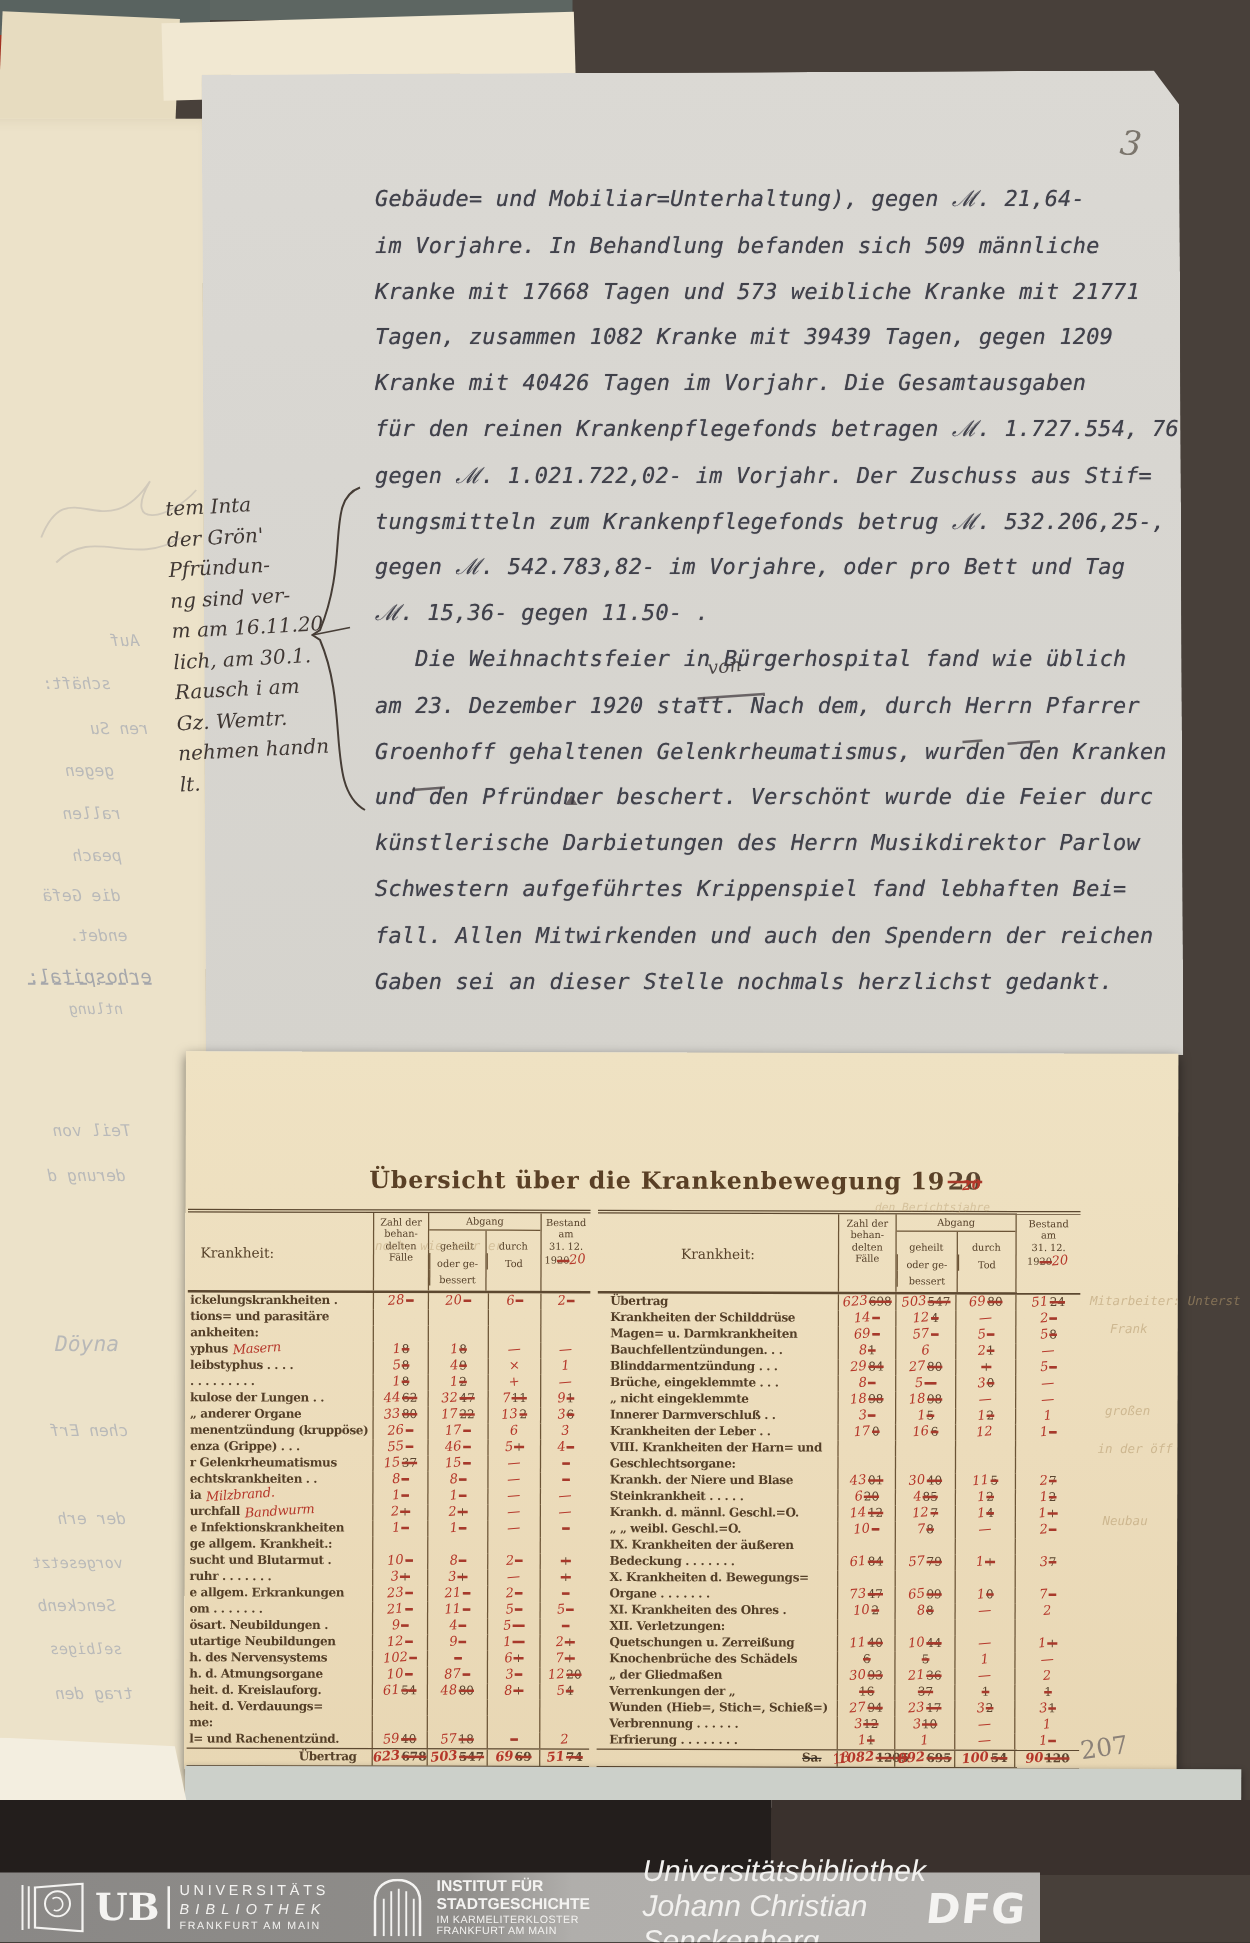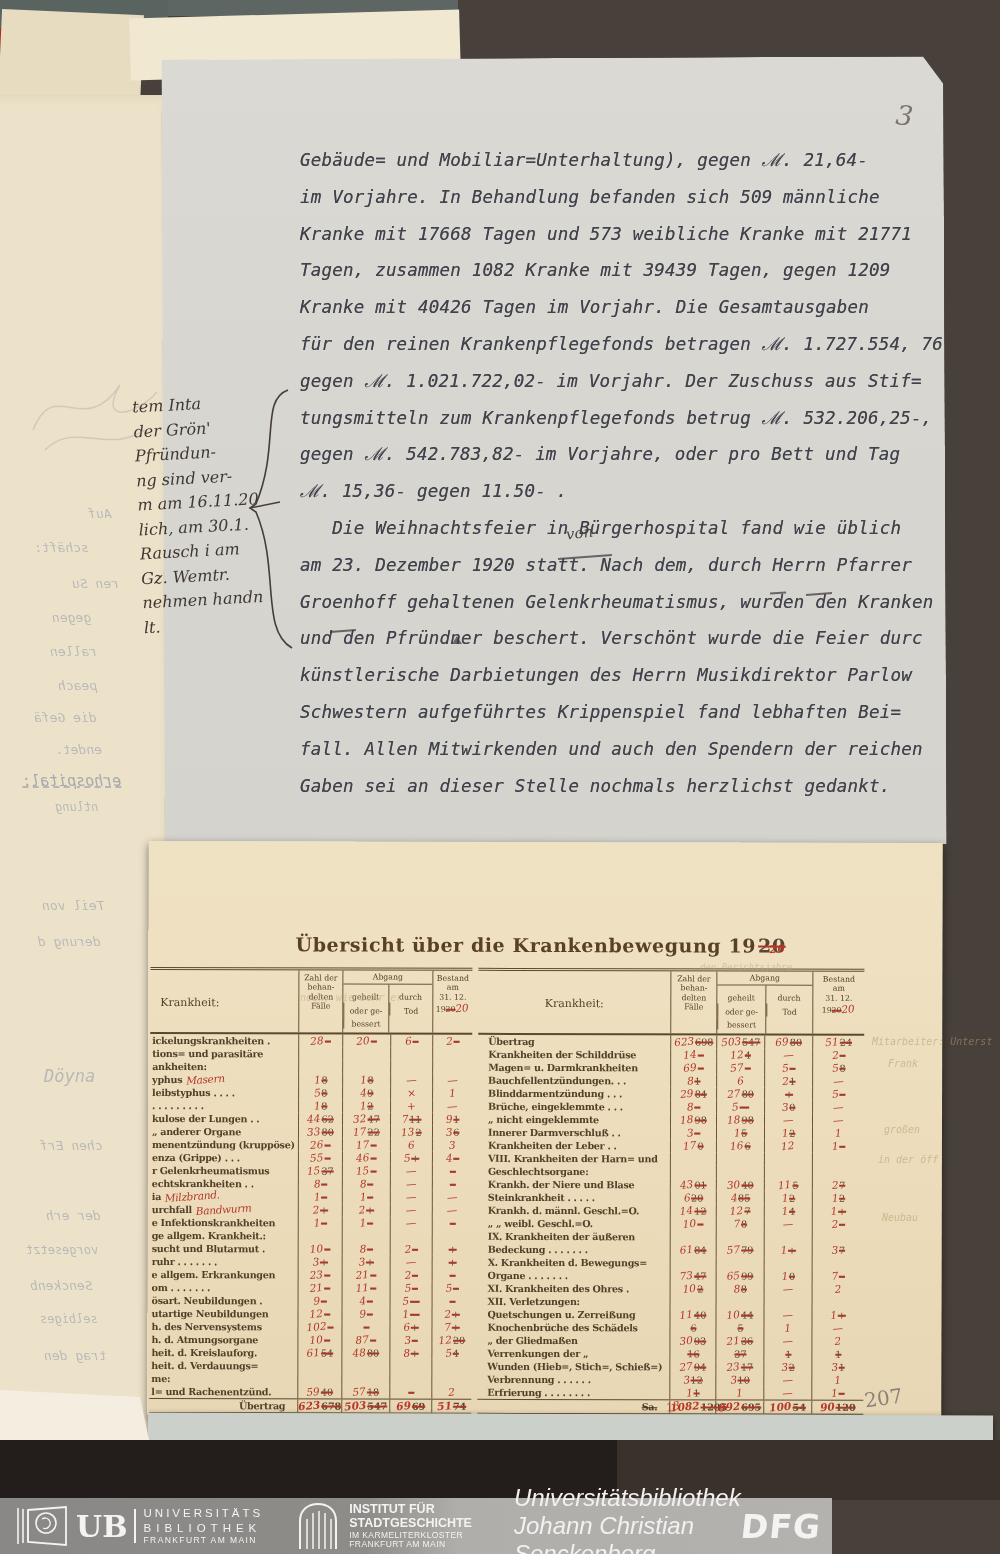--- a/index.html
+++ b/index.html
@@ -105,21 +105,21 @@
   
   .footer{left:0;top:1498px;width:832px;height:56px;
      background:linear-gradient(90deg,#8a8886 0%,#8e8c89 44%,#b0aeab 55%,#b4b2af 100%);
      color:#f4f3f1;font-family:"Liberation Sans","DejaVu Sans",sans-serif;
      display:flex;align-items:center;}
   .ub-block{display:flex;align-items:center;margin-left:16px;}
   .ub-abbr{font-family:"DejaVu Serif",serif;font-weight:bold;font-size:30px;margin:0 6px 0 4px;}
   .ub-bar{width:2px;height:34px;background:#f4f3f1;margin-right:8px;}
   .ub-text{font-size:11.5px;line-height:1.25;}
   .ub-text .l1{letter-spacing:3px;}
-  .ub-text .l2{letter-spacing:5px;}
+  .ub-text .l2{letter-spacing:5px;font-style:italic;}
   .ub-text .l3{font-size:8.5px;letter-spacing:1.4px;}
   .isg-block{display:flex;align-items:center;margin-left:34px;}
   .isg-text{margin-left:10px;font-size:12.5px;font-weight:bold;line-height:1.15;}
   .isg-text .sm{font-size:8.5px;font-weight:normal;letter-spacing:.4px;}
   .credit{margin-left:42px;font-size:24px;color:#f2f1ef;font-style:italic;}
   .dfg{margin-left:auto;margin-right:22px;font-size:33px;font-weight:800;
       letter-spacing:1px;transform:skewX(-6deg);font-family:"DejaVu Sans",sans-serif;}
   .caret{left:452px;top:636px;width:0;height:0;border-left:5px solid transparent;
       border-right:5px solid transparent;border-bottom:8px solid rgba(62,56,60,.7);}
 </style>

